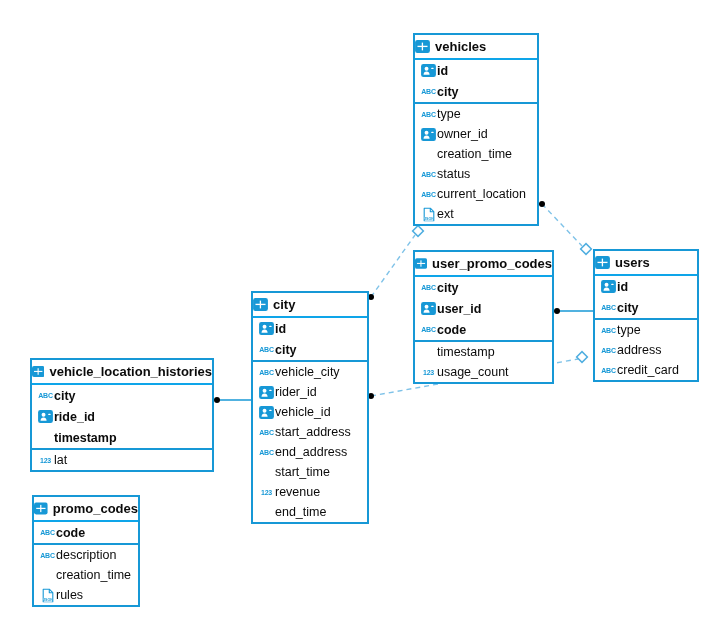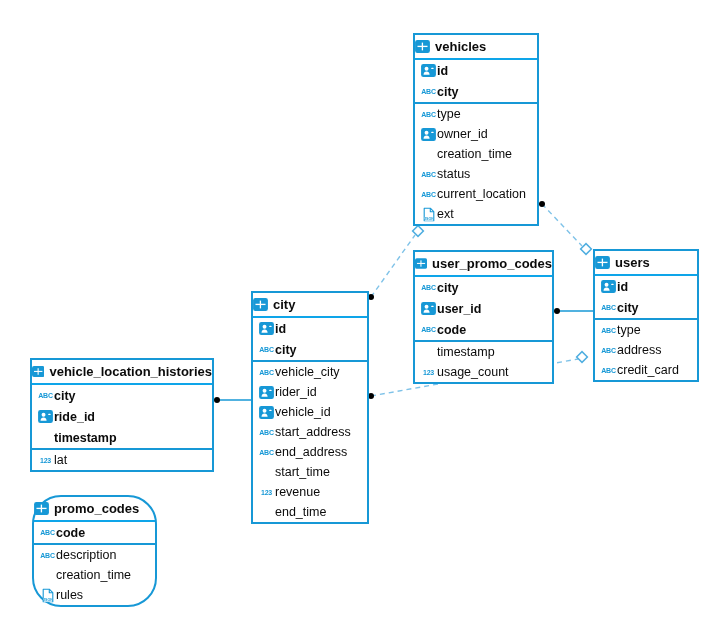--- a/index.html
+++ b/index.html
@@ -347,21 +347,21 @@
       </div>
       <div class="sec">
         <div class="erd-row">
           <div class="ic">
             <span class="glyph">123</span>
           </div>
           <span class="flabel">lat</span>
         </div>
       </div>
     </div>
-    <div class="erd-table" style="left: 32px; top: 495px; width: 125px; border-radius: 29px;">
+    <div class="erd-table" style="left: 32px; top: 495px; width: 108px;">
       <div class="erd-header">
         <svg width="15" height="13">
           <use href="#i-table"></use>
         </svg>
         <span>promo_codes</span>
       </div>
       <div class="sec pk">
         <div class="erd-row pk-row">
           <div class="ic">
             <span class="glyph">ABC</span>

